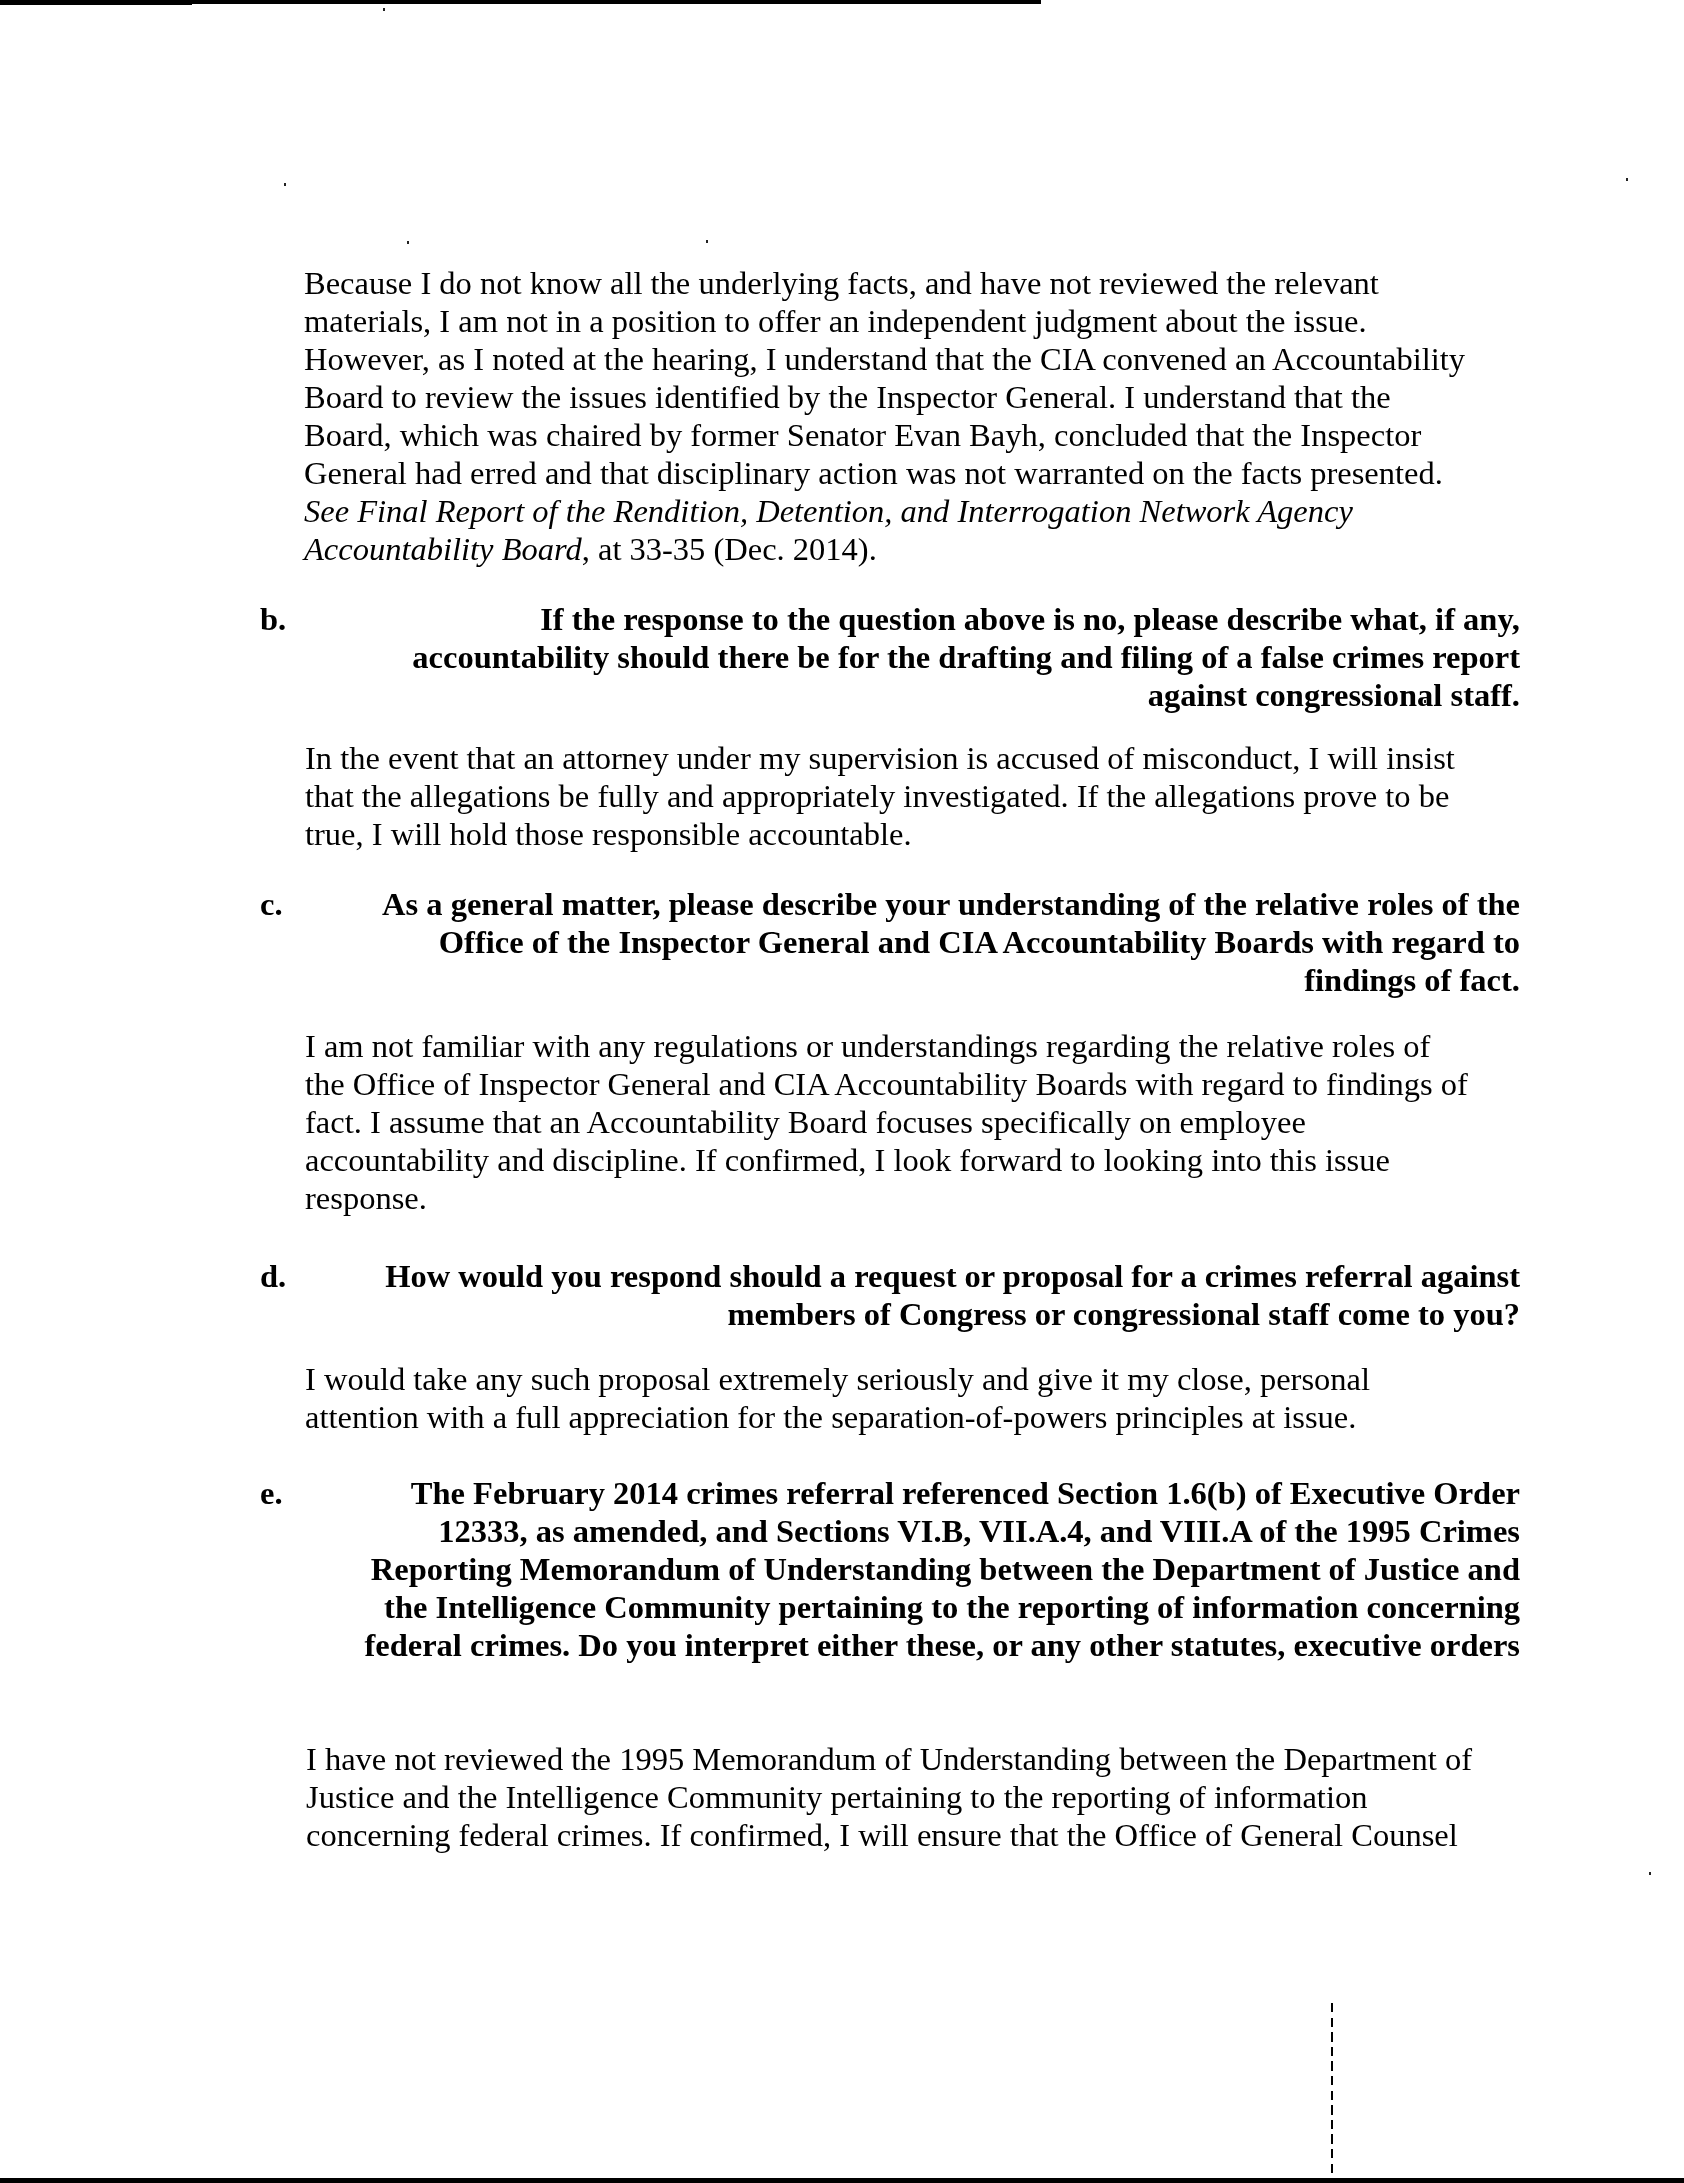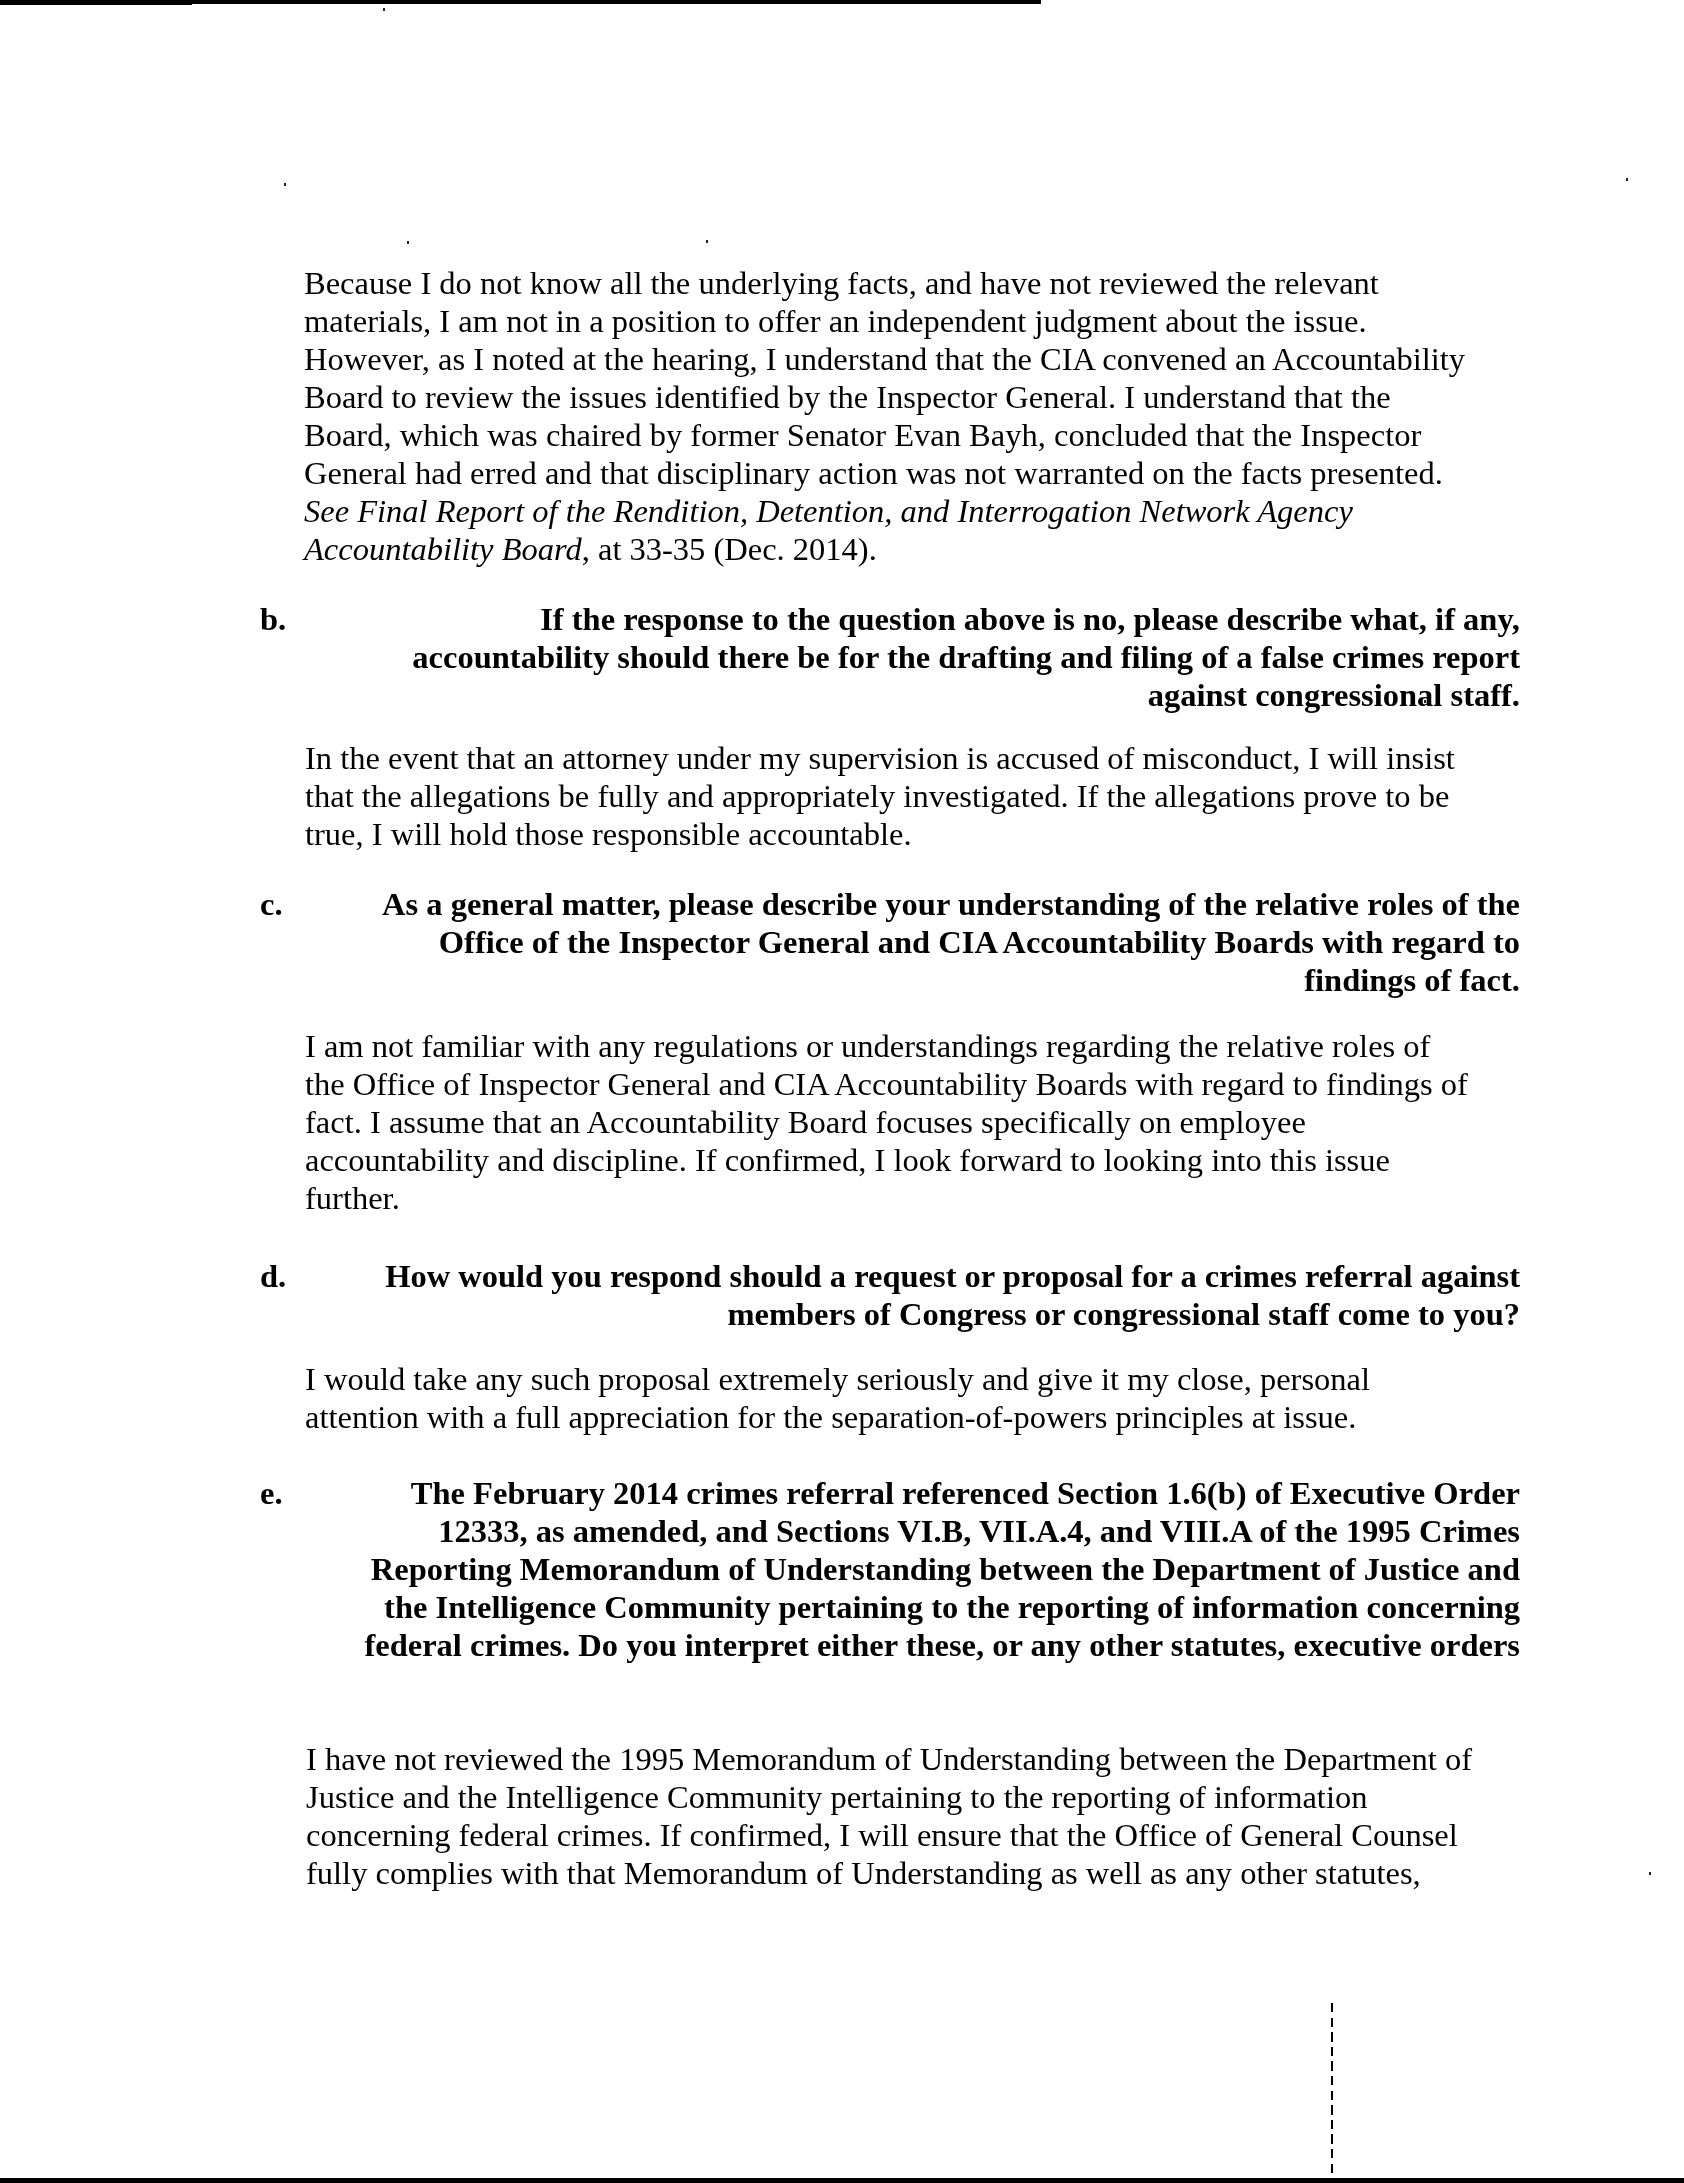--- a/index.html
+++ b/index.html
@@ -66,21 +66,21 @@
       <span class="line">As a general matter, please describe your understanding of the relative roles of the</span>
       <span class="line">Office of the Inspector General and CIA Accountability Boards with regard to</span>
       <span class="line">findings of fact.</span>
     </span>
   </div>
   <div class="text para" style="top:1027px;left:305px;">
     <span class="line">I am not familiar with any regulations or understandings regarding the relative roles of</span>
     <span class="line">the Office of Inspector General and CIA Accountability Boards with regard to findings of</span>
     <span class="line">fact.  I assume that an Accountability Board focuses specifically on employee</span>
     <span class="line">accountability and discipline.  If confirmed, I look forward to looking into this issue</span>
-    <span class="line">further.</span>
+    <span class="line">response.</span>
   </div>
 
   <div class="text q" style="top:1257px;">
     <span class="lbl">d.</span>
     <span class="qt">
       <span class="line">How would you respond should a request or proposal for a crimes referral against</span>
       <span class="line">members of Congress or congressional staff come to you?</span>
     </span>
   </div>
   <div class="text para" style="top:1360px;left:305px;">
@@ -95,16 +95,15 @@
       <span class="line">12333, as amended, and Sections VI.B, VII.A.4, and VIII.A of the 1995 Crimes</span>
       <span class="line">Reporting Memorandum of Understanding between the Department of Justice and</span>
       <span class="line">the Intelligence Community pertaining to the reporting of information concerning</span>
       <span class="line">federal crimes.  Do you interpret either these, or any other statutes, executive orders</span>
     </span>
   </div>
   <div class="text para" style="top:1740px;left:306px;">
     <span class="line">I have not reviewed the 1995 Memorandum of Understanding between the Department of</span>
     <span class="line">Justice and the Intelligence Community pertaining to the reporting of information</span>
     <span class="line">concerning federal crimes.  If confirmed, I will ensure that the Office of General Counsel</span>
-    <span class="line">fully complies with that Memorandum of Understanding as well as any other statutes,</span>
   </div>
 </div>
 
 
 </body></html>

